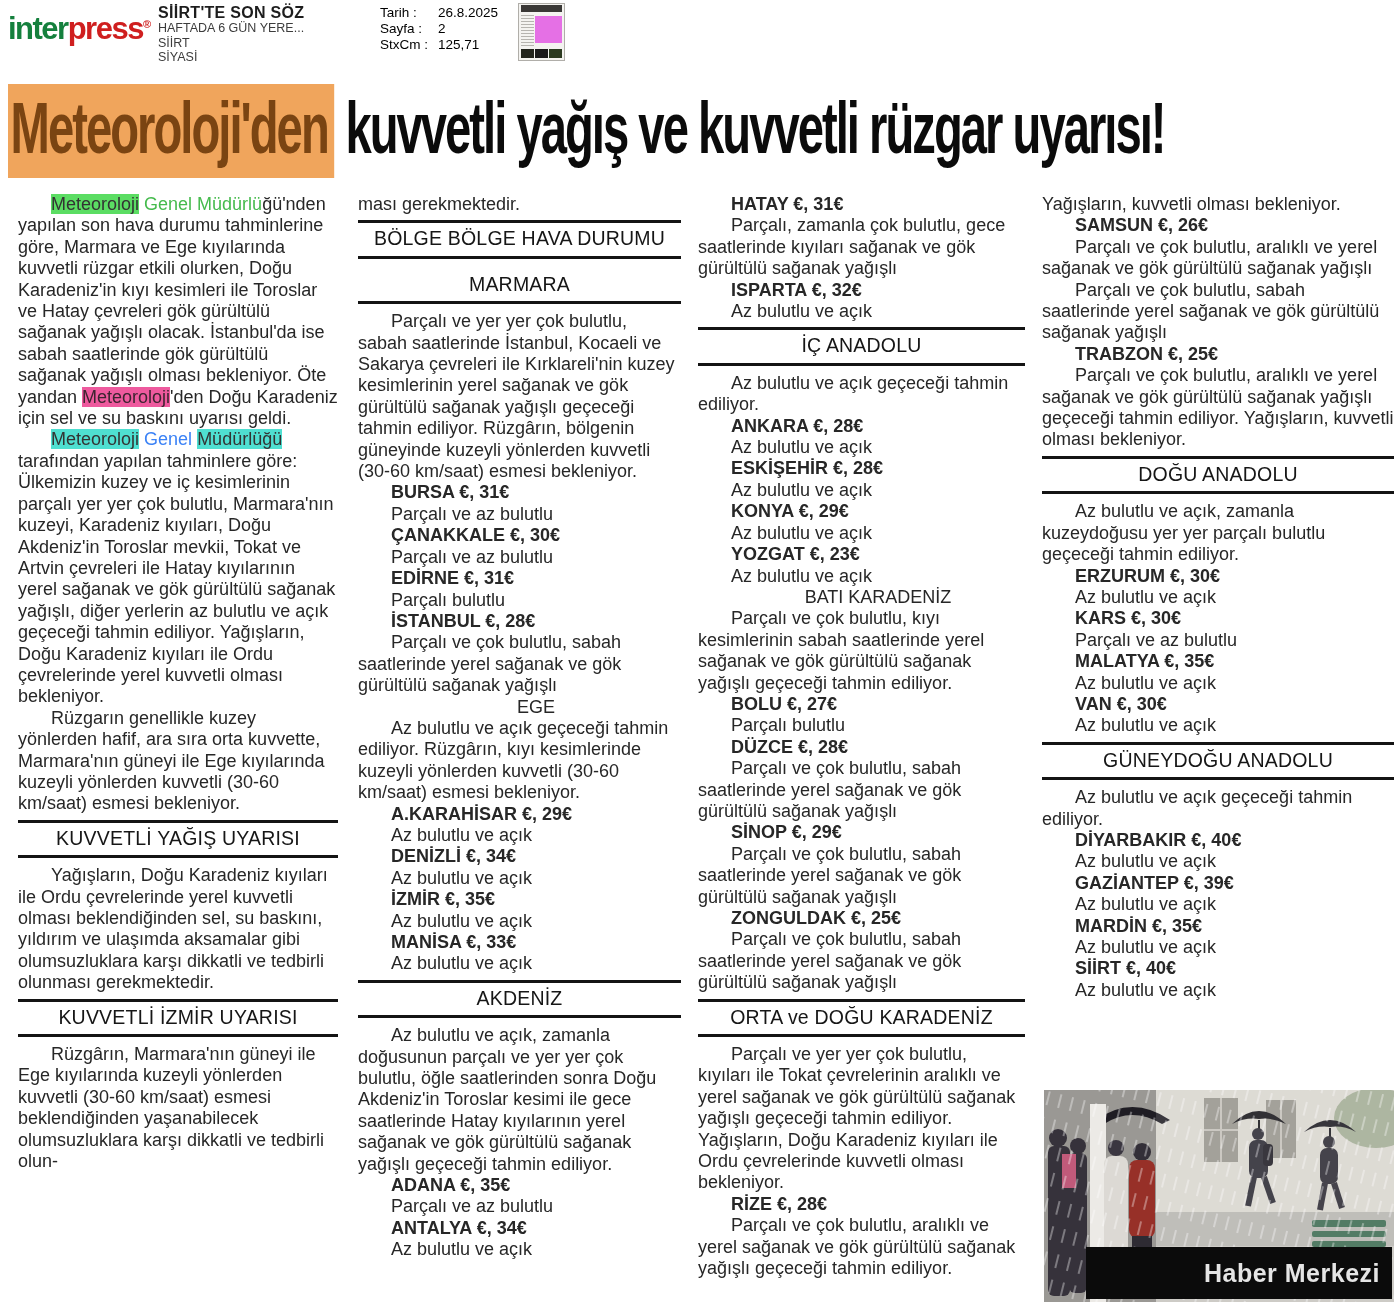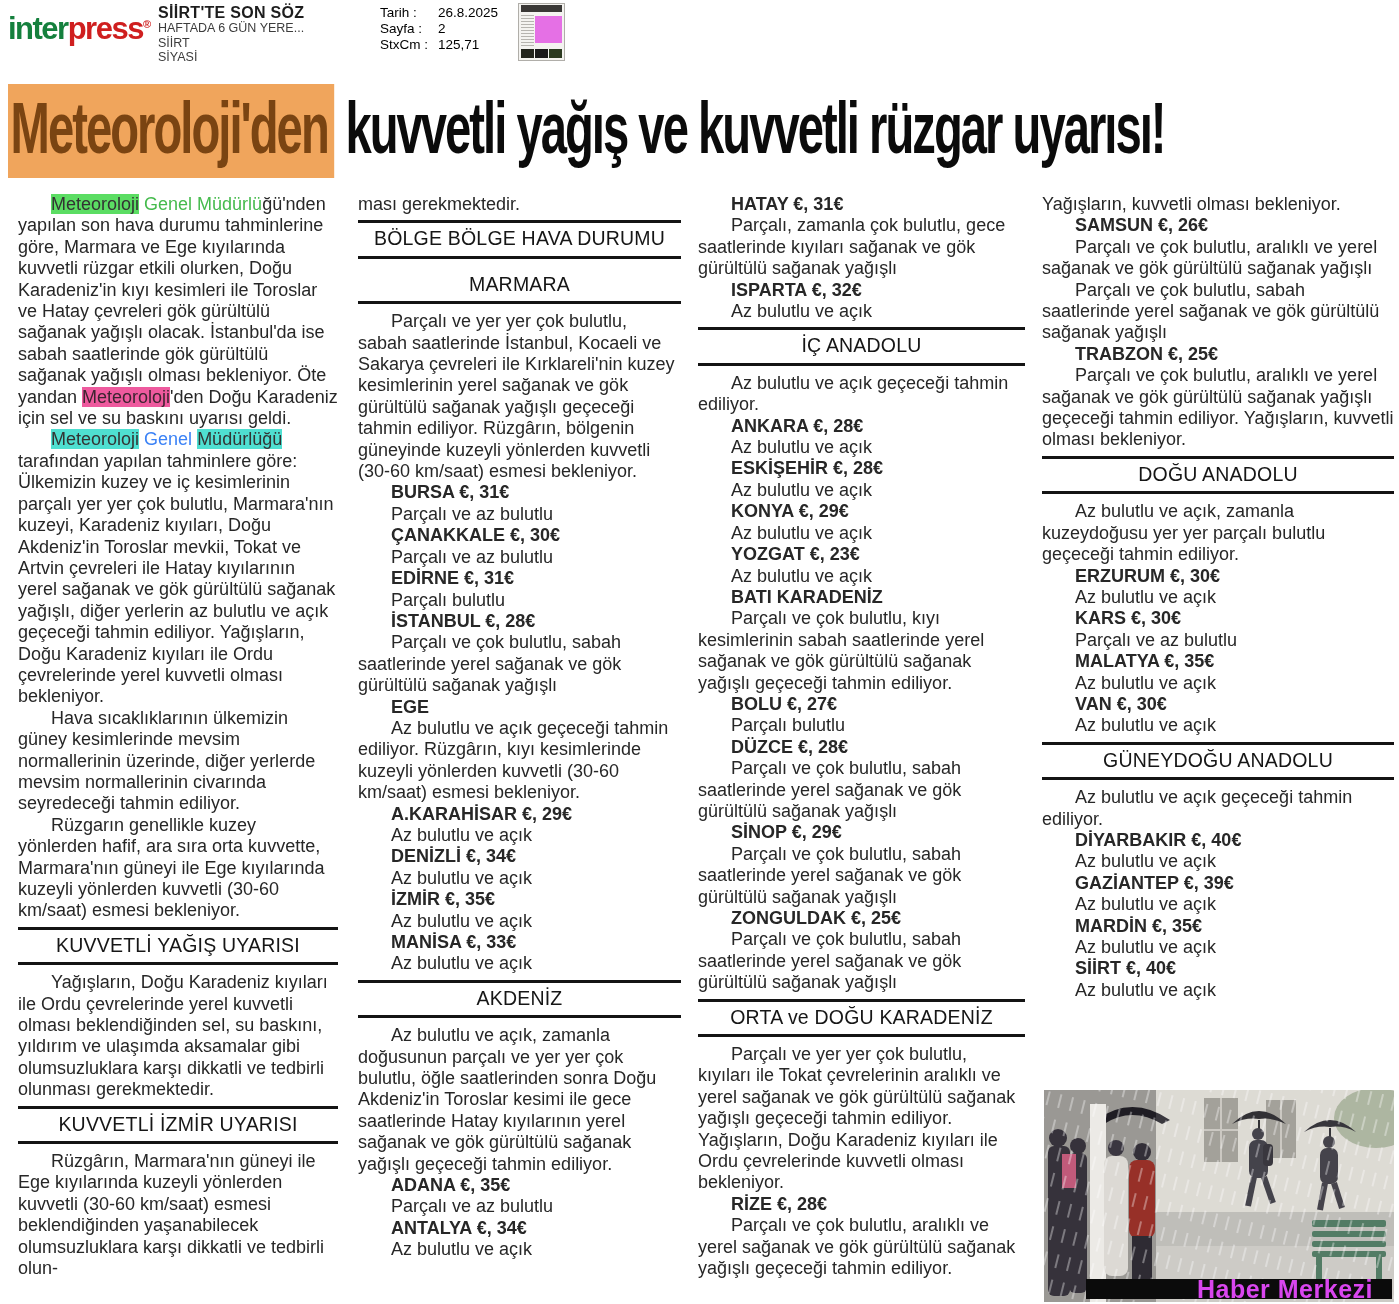--- a/index.html
+++ b/index.html
@@ -44,42 +44,42 @@
   
   .cols{position:absolute;left:18px;top:174px;width:1378px;height:1128px;}
   .col{position:absolute;top:0;font-size:18px;line-height:21.4px;color:#272727;height:1128px;overflow:hidden;margin-top:20px;}
   .col1{left:0;width:320px;}
   .col2{left:340px;width:323px;}
   .col3{left:680px;width:327px;}
   .col4{left:1024px;width:352px;}
   .blk-p{text-indent:33px;}
   .blk-pn{text-indent:0;}
   .blk-c{text-indent:33px;font-weight:700;}
-  .blk-s{text-indent:33px;font-weight:700;}
+  .blk-s{text-indent:33px;font-weight:400;text-align:center;}
   .blk-h{
     font-weight:400;font-size:19.5px;text-align:center;letter-spacing:.2px;color:#161616;
     border-top:3px solid #141414;border-bottom:3px solid #141414;
     padding:5px 0 6px;margin:5px 0 7px;text-indent:0;
   }
   .blk-h + .blk-h{border-top:none;margin-top:0;padding-top:8px;}
 
   
   .hg{background:#5bdd63;color:#333;}
   .tg{color:#45bb4d;}
   .hp{background:#ee5a9e;color:#3c2430;}
   .hc{background:#4fdfd1;color:#333;}
   .tc{color:#3b82f6;}
 
   
   .photo{position:absolute;left:1044px;top:1090px;width:350px;height:212px;margin:0;}
   .photo svg{position:absolute;inset:0;display:block;}
   .photo-caption{
-    position:absolute;left:42px;right:2px;bottom:3px;height:20px;background:#0b0b0b;
-    color:#d946ef;display:flex;align-items:center;justify-content:flex-end;
-    padding-right:19px;font-size:25px;font-weight:700;letter-spacing:.5px;
+    position:absolute;left:42px;right:2px;bottom:3px;height:52px;background:#0b0b0b;
+    color:#e5e5e5;display:flex;align-items:center;justify-content:flex-end;
+    padding-right:12px;font-size:25px;font-weight:700;letter-spacing:.5px;
   }
 </style>
 </head>
 <body>
 
 <div class="page">
 
   <header class="masthead">
     <div class="logo"><span class="logo-inter">inter</span><span class="logo-press">press</span><sup class="logo-reg">®</sup></div>
 
@@ -107,21 +107,20 @@
         </div>
     </div>
   </header>
 
   <h1 class="headline"><span class="headline-hl">Meteoroloji'den</span><span class="headline-rest"> kuvvetli yağış ve kuvvetli rüzgar uyarısı!</span></h1>
 
   <main class="cols">
     <section class="col col1">
         <div class="blk-p"><span class="hg">Meteoroloji</span><span> </span><span class="tg">Genel Müdürlü</span><span>ğü'nden yapılan son hava durumu tahminlerine göre, Marmara ve Ege kıyılarında kuvvetli rüzgar etkili olurken, Doğu Karadeniz'in kıyı kesimleri ile Toroslar ve Hatay çevreleri gök gürültülü sağanak yağışlı olacak. İstanbul'da ise sabah saatlerinde gök gürültülü sağanak yağışlı olması bekleniyor. Öte yandan </span><span class="hp">Meteoroloji</span><span>'den Doğu Karadeniz için sel ve su baskını uyarısı geldi.</span></div>
         <div class="blk-p"><span class="hc">Meteoroloji</span><span> </span><span class="tc">Genel</span><span> </span><span class="hc">Müdürlüğü</span><span> tarafından yapılan tahminlere göre: Ülkemizin kuzey ve iç kesimlerinin parçalı yer yer çok bulutlu, Marmara'nın kuzeyi, Karadeniz kıyıları, Doğu Akdeniz'in Toroslar mevkii, Tokat ve Artvin çevreleri ile Hatay kıyılarının yerel sağanak ve gök gürültülü sağanak yağışlı, diğer yerlerin az bulutlu ve açık geçeceği tahmin ediliyor. Yağışların, Doğu Karadeniz kıyıları ile Ordu çevrelerinde yerel kuvvetli olması bekleniyor.</span></div>
-        <div class="blk-p">Hava sıcaklıklarının ülkemizin güney kesimlerinde mevsim normallerinin üzerinde, diğer yerlerde mevsim normallerinin civarında seyredeceği tahmin ediliyor.</div>
         <div class="blk-p">Rüzgarın genellikle kuzey yönlerden hafif, ara sıra orta kuvvette, Marmara'nın güneyi ile Ege kıyılarında kuzeyli yönlerden kuvvetli (30-60 km/saat) esmesi bekleniyor.</div>
         <div class="blk-h">KUVVETLİ YAĞIŞ UYARISI</div>
         <div class="blk-p">Yağışların, Doğu Karadeniz kıyıları ile Ordu çevrelerinde yerel kuvvetli olması beklendiğinden sel, su baskını, yıldırım ve ulaşımda aksamalar gibi olumsuzluklara karşı dikkatli ve tedbirli olunması gerekmektedir.</div>
         <div class="blk-h">KUVVETLİ İZMİR UYARISI</div>
         <div class="blk-p">Rüzgârın, Marmara'nın güneyi ile Ege kıyılarında kuzeyli yönlerden kuvvetli (30-60 km/saat) esmesi beklendiğinden yaşanabilecek olumsuzluklara karşı dikkatli ve tedbirli olun-</div>
       </section>
     <section class="col col2">
         <div class="blk-pn">ması gerekmektedir.</div>
         <div class="blk-h">BÖLGE BÖLGE HAVA DURUMU</div>
         <div class="blk-h">MARMARA</div>

